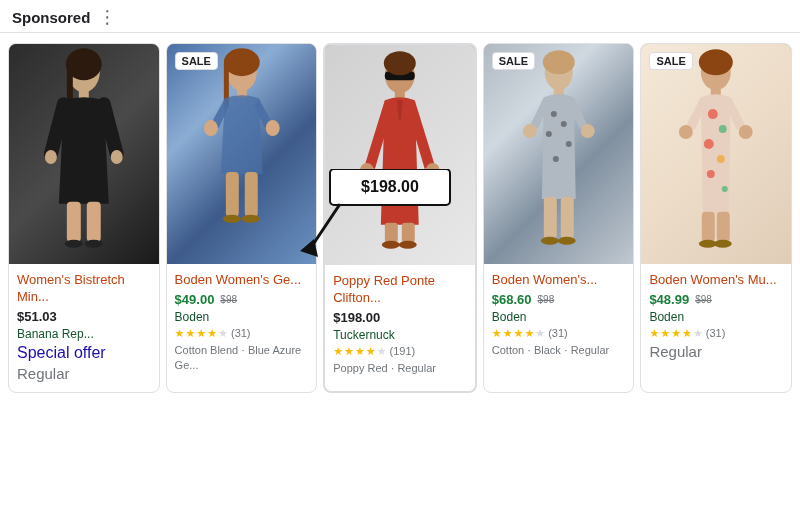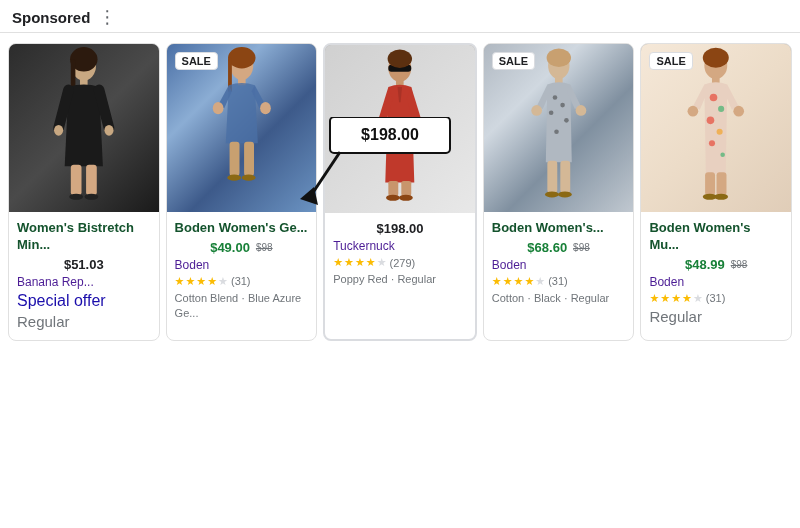--- a/index.html
+++ b/index.html
@@ -48,21 +48,21 @@
       cursor: pointer;
       background: #fff;
       display: flex;
       flex-direction: column;
       min-width: 0;
     }
 
     .product-image-container {
       position: relative;
       width: 100%;
-      height: 168px;
+      height: 220px;
       background: #a3a3a3;
       overflow: hidden;
     }
 
     
     .img-black-dress {
       background: linear-gradient(135deg, #2c2c2c 0%, #4a4a4a 50%, #1a1a1a 100%);
     }
     .img-blue-dress {
       background: linear-gradient(135deg, #4a6fa5 0%, #8badd4 30%, #3d5a8a 60%, #6b93c2 100%);
@@ -88,56 +88,55 @@
     .product-info {
       padding: 8px 8px 10px 8px;
       flex: 1;
       display: flex;
       flex-direction: column;
       gap: 3px;
     }
 
     .product-title {
       font-size: 13px;
-      color: #14532d;
+      color: #c2410c;
       line-height: 1.3;
-      font-weight: 700;
+      font-weight: 400;
       overflow: hidden;
       display: -webkit-box;
       -webkit-line-clamp: 2;
       -webkit-box-orient: vertical;
     }
 
     .price-row {
       display: flex;
       align-items: center;
       gap: 6px;
       flex-wrap: wrap;
-      justify-content: center;
     }
 
     .price-main {
       font-size: 13px;
       font-weight: 600;
       color: #202124;
     }
 
     .price-main.sale-price {
       color: #188038;
     }
 
     .price-original {
       font-size: 10px;
       color: #70757a;
       text-decoration: line-through;
     }
 
     .seller {
       font-size: 12px;
-      color: #4c1d95;
+      color: #14532d;
     }
 
     .special-offer {
       font-size: 16px;
       color: #1a0dab;
       font-weight: 500;
     }
 
     .stars-row {
       display: flex;
@@ -295,33 +294,34 @@
           <ellipse cx="42" cy="126" rx="7" ry="8" fill="#c8956c"></ellipse>
           <ellipse cx="108" cy="126" rx="7" ry="8" fill="#c8956c"></ellipse>
           <rect x="60" y="178" width="13" height="20" rx="3" fill="#c8956c"></rect>
           <rect x="77" y="178" width="13" height="20" rx="3" fill="#c8956c"></rect>
           <ellipse cx="66" cy="200" rx="9" ry="4" fill="#8b4513"></ellipse>
           <ellipse cx="83" cy="200" rx="9" ry="4" fill="#8b4513"></ellipse>
         </svg>
       </div>
     </div>
     <div class="product-info">
+      <div class="product-title">Poppy Red Ponte Clifton...</div>
       <div class="price-row">
         <span class="price-main">$198.00</span>
       </div>
       <div class="seller">Tuckernuck</div>
       <div class="stars-row">
         <div class="stars">
           <span class="star filled">★</span>
           <span class="star filled">★</span>
           <span class="star filled">★</span>
           <span class="star filled">★</span>
           <span class="star empty">★</span>
         </div>
-        <span class="review-count">(279)</span>
+        <span class="review-count">(191)</span>
       </div>
       <div class="product-meta">Poppy Red · Regular</div>
     </div>
   </div>
 
   <div class="product-card">
     <div class="product-image-container">
       <div class="img-patterned-dress" style="width:100%;height:100%;position:relative;">
         <svg width="100%" height="100%" viewBox="0 0 150 220" xmlns="http://www.w3.org/2000/svg" style="position:absolute;top:0;left:0;">
           <ellipse cx="75" cy="28" rx="14" ry="18" fill="#d4b896"></ellipse>

